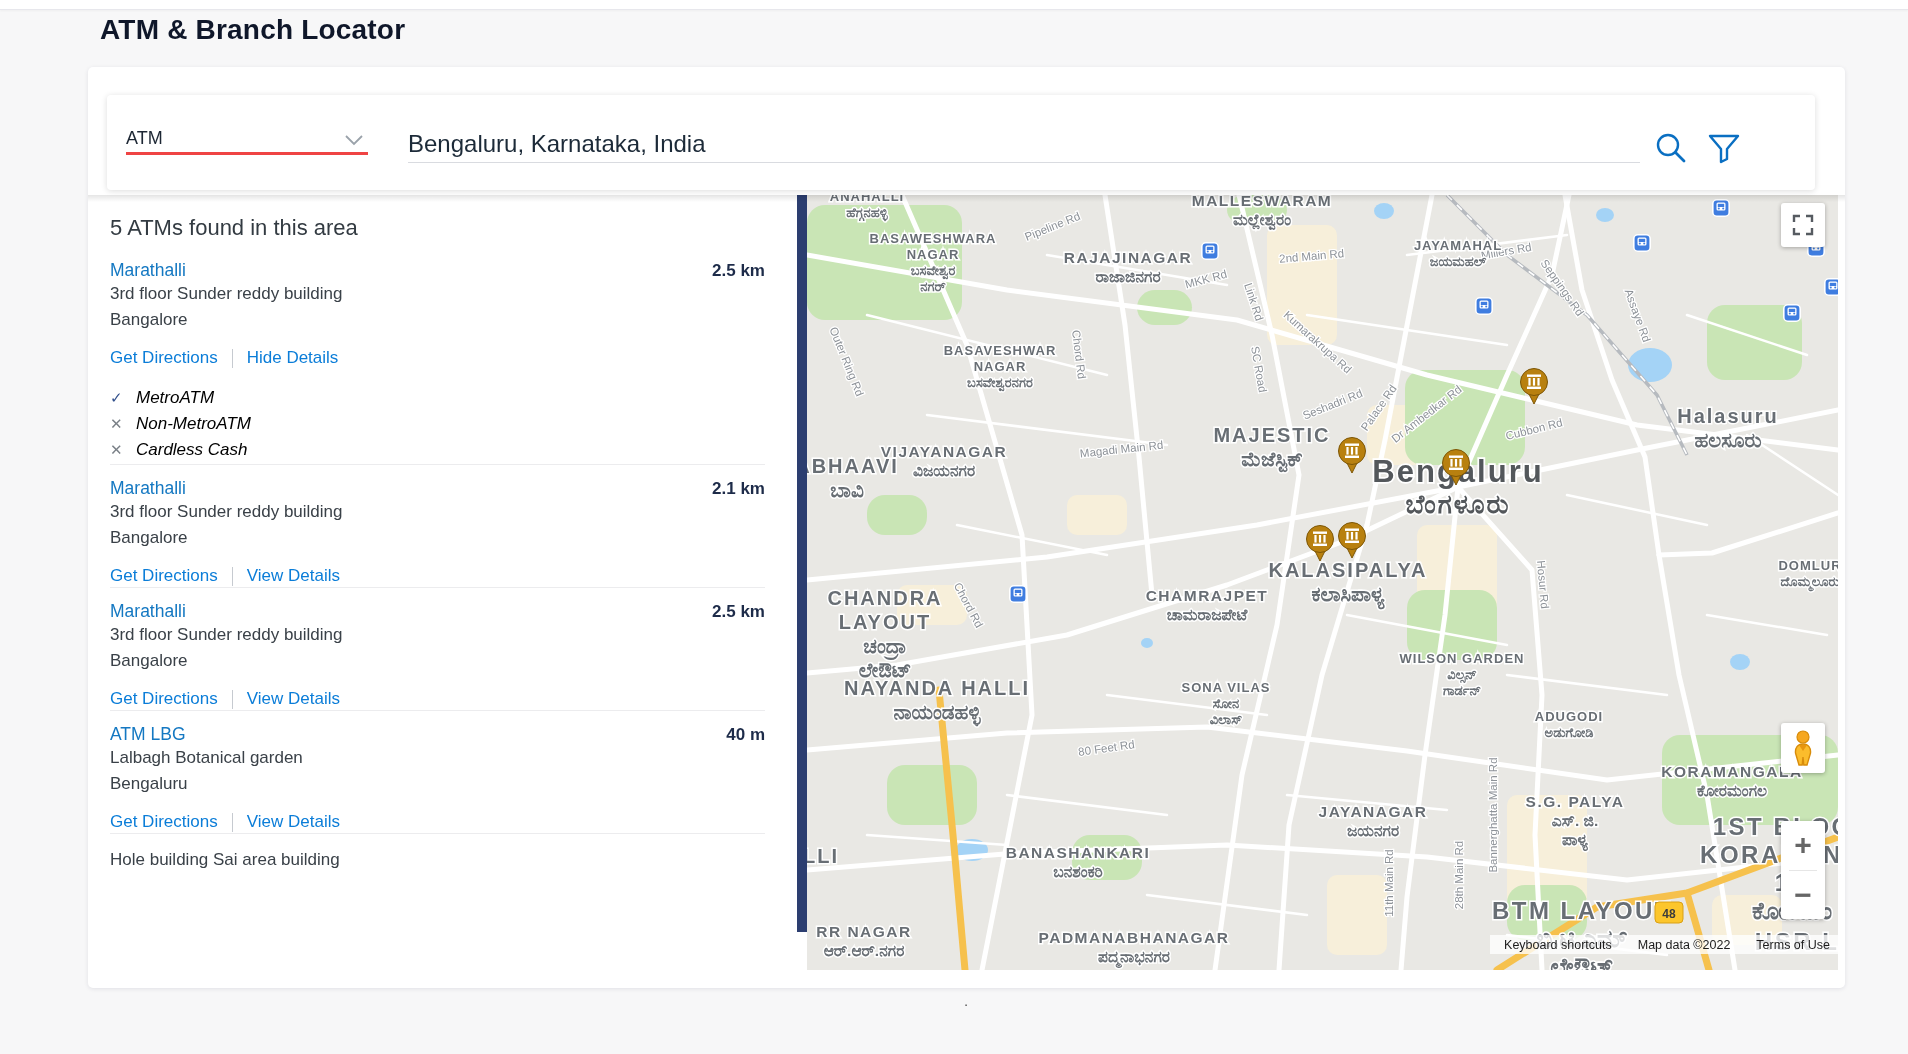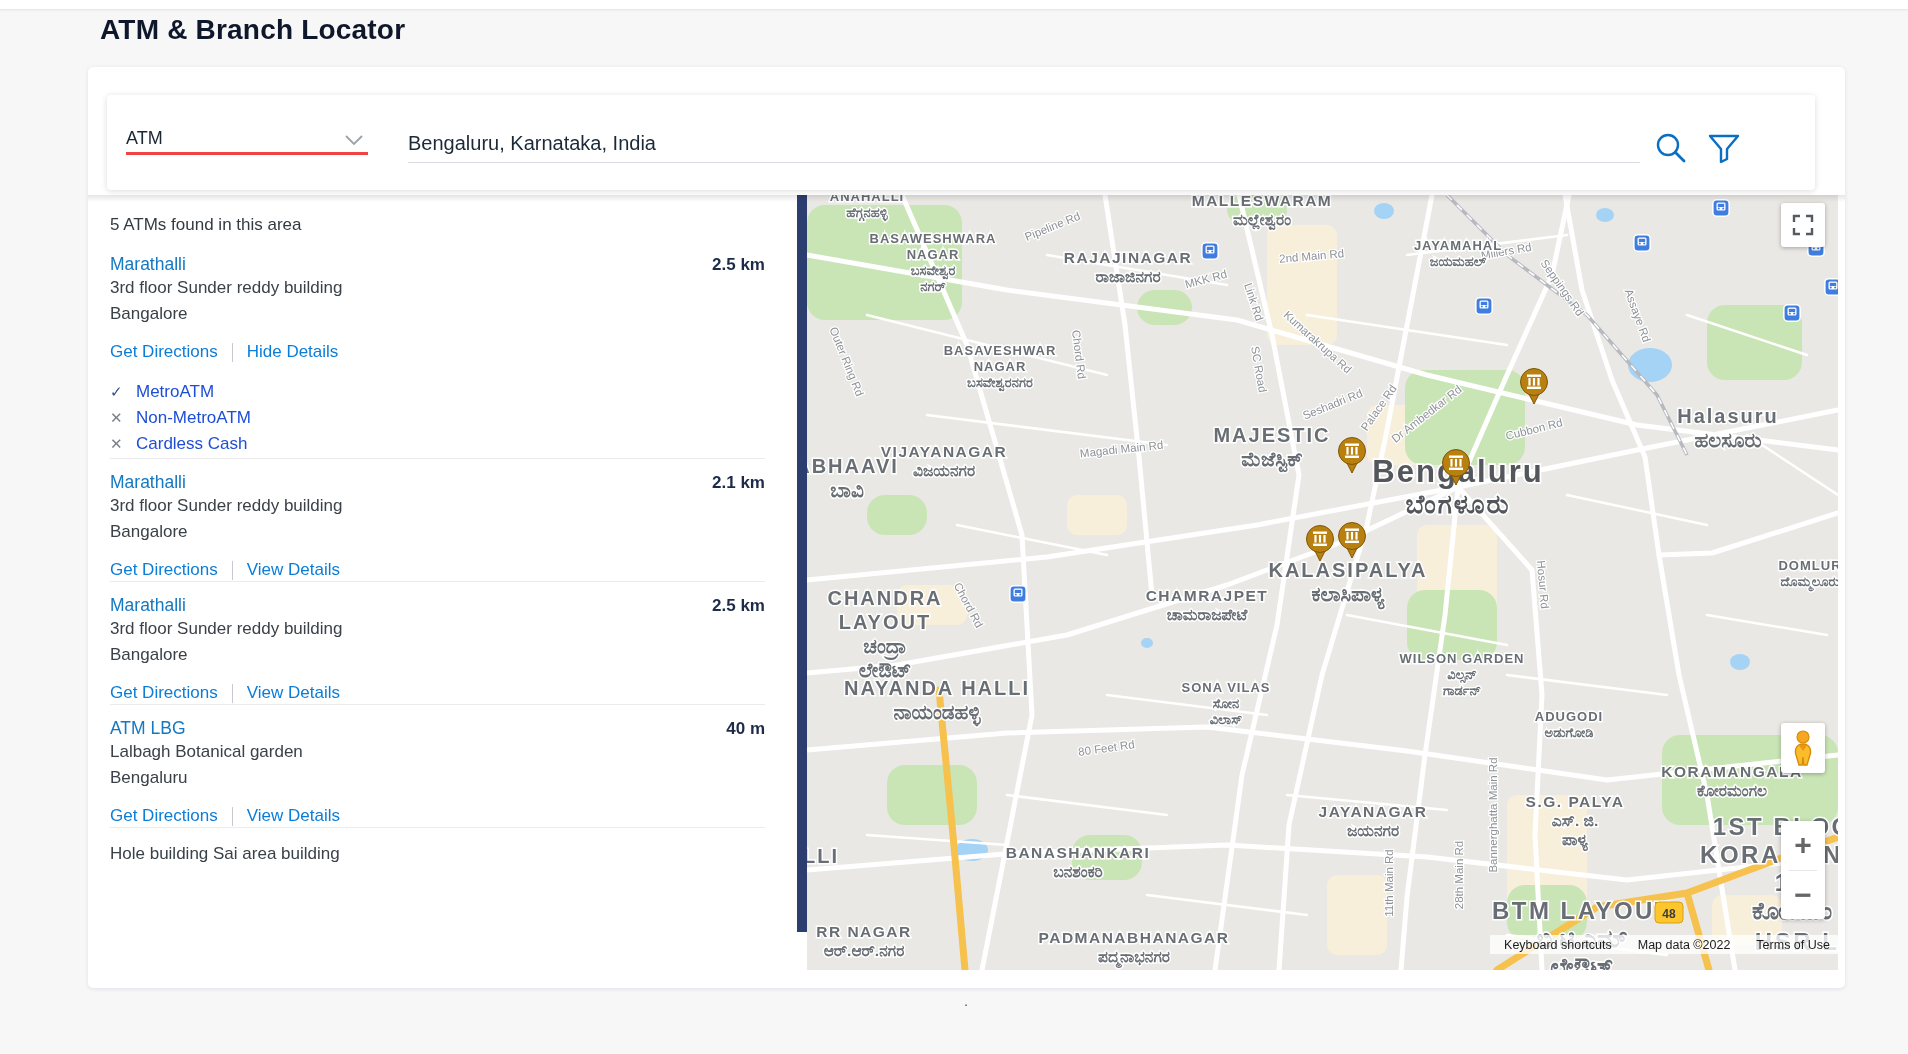--- a/index.html
+++ b/index.html
@@ -4,42 +4,42 @@
 <style>
   * { margin:0; padding:0; box-sizing:border-box; }
   html,body { width:1908px; height:1054px; background:#f7f7f8; font-family:"Liberation Sans", sans-serif; overflow:hidden; }
   .topbar { position:absolute; left:0; top:0; width:1908px; height:10px; background:#fff; border-bottom:1px solid #e7e7ec; box-shadow:0 1px 2px rgba(0,0,0,.04); }
   .page-title { position:absolute; left:100px; top:14px; font-size:28px; color:#0f172a; letter-spacing:.2px; }
   .outer-card { position:absolute; left:88px; top:67px; width:1757px; height:921px; background:#fff; border-radius:5px; box-shadow:0 1px 4px rgba(26,26,67,.10); }
   .search-card { position:absolute; left:19px; top:28px; width:1708px; height:95px; background:#fff; border-radius:4px; box-shadow:0 1px 6px rgba(0,0,0,.14); z-index:5; }
   .type-select { position:absolute; left:19px; top:30px; width:242px; height:30px; border-bottom:3px solid #ef4444; cursor:pointer; }
   .type-select .val { font-size:18px; color:#1d2734; line-height:26px; }
   .type-select svg { position:absolute; right:4px; top:9px; }
-  .loc-input { position:absolute; left:301px; top:30px; width:1232px; height:38px; border:none; border-bottom:1px solid #d9dbe0; outline:none; font-size:20px; color:#1c2a38; font-family:"Liberation Sans",sans-serif; background:transparent; }
+  .loc-input { position:absolute; left:301px; top:30px; width:1232px; height:38px; border:none; border-bottom:1px solid #d9dbe0; outline:none; font-size:24px; color:#1c2a38; font-family:"Liberation Sans",sans-serif; background:transparent; }
   .icon-btn { position:absolute; top:34px; width:40px; height:40px; background:none; border:none; cursor:pointer; }
   .icon-btn.search { left:1544px; } .icon-btn.filter { left:1597px; }
   .content-row { position:absolute; left:0; top:128px; width:1757px; height:775px; overflow:hidden; }
   .top-shadow { position:absolute; left:0; top:0; width:100%; height:7px; background:linear-gradient(rgba(0,0,0,.10), rgba(0,0,0,0)); z-index:4; pointer-events:none; }
   .list-panel { position:absolute; left:0; top:0; width:709px; height:775px; background:#fff; padding:16px 32px 0 22px; overflow:hidden; }
-  .results-header { font-size:17px; color:#333b42; margin:4px 0 6px 0; }
+  .results-header { font-size:22px; color:#333b42; margin:4px 0 6px 0; }
   .result { padding:13px 0 1px 0; border-bottom:1px solid #ececee; }
   .result:last-child { border-bottom:none; }
   .r-head { display:flex; justify-content:space-between; align-items:baseline; }
   .r-name { font-size:17.5px; color:#1478c2; text-decoration:none; cursor:pointer; }
   .r-dist { font-size:17px; font-weight:bold; color:#1d2b49; }
   .r-addr { font-size:17px; color:#3a4148; line-height:26px; }
   .r-links { margin-top:15px; display:flex; align-items:center; }
   .r-link { font-size:17px; color:#0b7dd8; text-decoration:none; cursor:pointer; }
   .r-sep { width:1px; height:19px; background:#c6cad0; margin:0 14px; }
   .svc { margin-top:17px; }
   .svc-title { font-size:17px; color:#3a4148; margin-bottom:6px; }
   .svc-row { display:flex; align-items:center; height:26px; }
   .svc-ico { width:26px; font-size:15px; }
   .svc-ico.ok { color:#32508c; } .svc-ico.no { color:#7a8087; }
-  .svc-label { font-size:17px; color:#1d4ed8; }
+  .svc-label { font-size:17px; color:#000000;font-style:italic; }
   .scrollbar { position:absolute; left:709px; top:0; width:10px; height:775px; background:#fff; }
   .scroll-thumb { position:absolute; left:0; top:0; width:10px; height:737px; background:#2c3e70; cursor:grab; }
   .map-box { position:absolute; left:719px; top:0; width:1031px; height:775px; background:#e9e8e4; overflow:hidden; }
   .map-box svg text { font-family:"Liberation Sans",sans-serif; }
   .lbl-s,.lbl-m,.lbl-l,.lbl-xl,.lbl-xx { font-weight:bold; fill:#686e74; stroke:#ffffff; stroke-width:3px; paint-order:stroke; text-anchor:middle; } .lbl-m { font-size:13px; letter-spacing:1px; }
   .lbl-l { font-size:15.5px; letter-spacing:1.5px; } .lbl-xl { font-size:20px; letter-spacing:2px; }
   .lbl-xx { font-size:24px; letter-spacing:2.5px; }
   .lbl-kn { letter-spacing:0; }
   .lbl-city { font-weight:bold; fill:#53575b; stroke:#fff; stroke-width:3.5px; paint-order:stroke; text-anchor:middle; letter-spacing:2px; }
   .lbl-road { font-size:11.5px; fill:#8d9298; stroke:#fff; stroke-width:2.5px; paint-order:stroke; text-anchor:middle; }

